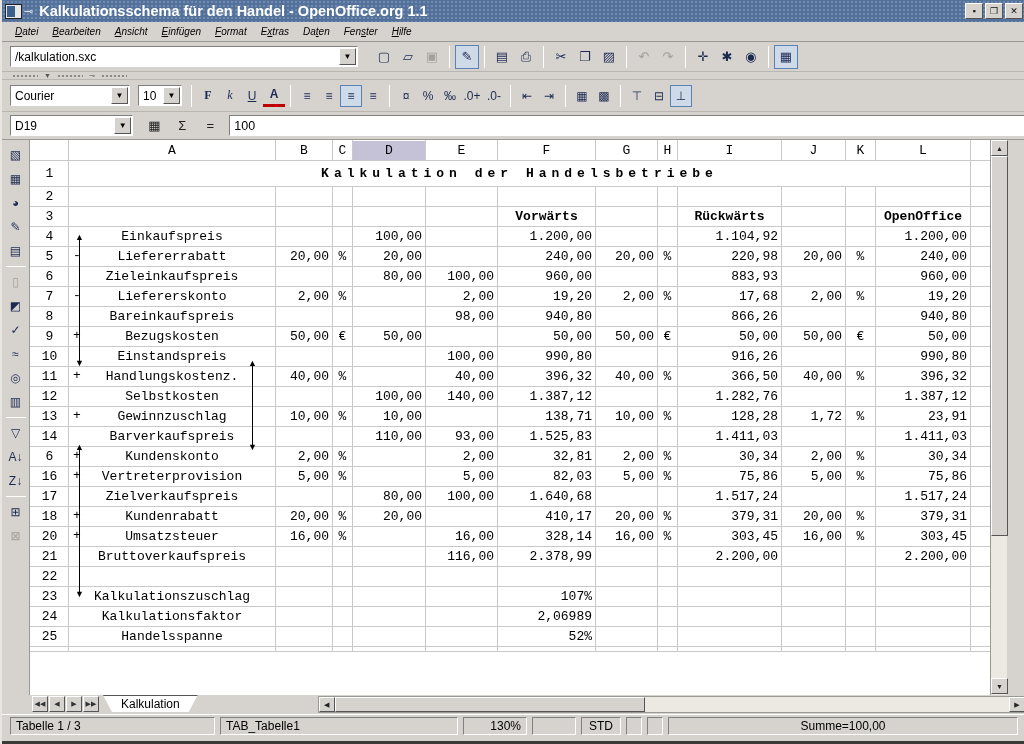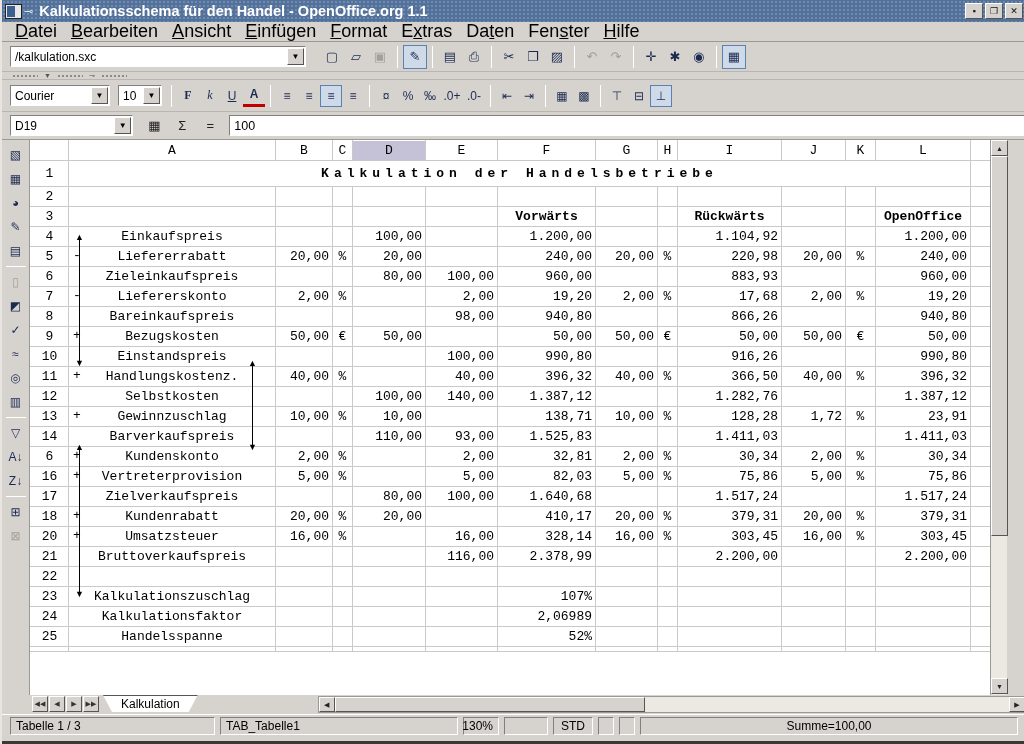--- a/index.html
+++ b/index.html
@@ -17,47 +17,47 @@
   .appicon::after{ content:""; position:absolute; left:1px; top:1px; right:6px; bottom:1px; background:#3b5f8f; }
   .pin { color:#dfe6ee; font-size:11px; margin-right:6px; }
   .titletext { color:#fff; font-weight:bold; font-size:14.5px; white-space:nowrap; flex:1; }
   .winbtns { display:flex; gap:2px; }
   .winbtn { width:18px; height:16px; background:#d6d3ce; border:1px solid; border-color:#fff #555 #555 #fff;
     font-size:9px; display:flex; align-items:center; justify-content:center; color:#111; }
 
   
   .menubar { position:absolute; left:0; top:22px; width:1024px; height:20px; background:#d6d3ce;
     border-bottom:1px solid #9a9a94; display:flex; align-items:center; padding-left:6px; }
-  .menu-item { font-size:18px; color:#000; padding:2px 7px; }
+  .menu-item { font-size:10px; color:#000; padding:2px 7px;font-style:italic; }
   .menu-item u { text-decoration:underline; }
 
   
   .funcbar { position:absolute; left:0; top:42px; width:1024px; height:30px; background:#d6d3ce;
     border-bottom:1px solid #b9b6b0; display:flex; align-items:center; padding-left:8px; }
   .combo { height:21px; background:#fff; border:1px solid; border-color:#808080 #fff #fff #808080;
     display:flex; align-items:center; font-size:12px; position:relative; }
   .combo .val { padding:0 4px; flex:1; white-space:nowrap; overflow:hidden; }
   .combo .drop { width:17px; height:17px; margin:1px; background:#d6d3ce; border:1px solid; border-color:#fff #555 #555 #fff;
     font-size:8px; display:flex; align-items:center; justify-content:center; }
-  .urlcombo { width:296px; margin-right:14px; }
+  .urlcombo { width:348px; margin-right:14px; }
   .tbtn { min-width:24px; height:24px; display:flex; align-items:center; justify-content:center;
     font-size:13px; color:#1c2a52; padding:0 2px; }
   .tbtn.small { min-width:22px; height:22px; font-size:12px; }
   .tbtn.pressed { border:1px solid #5a82b4; background:#cfdae9; }
   .tbtn.disabled { color:#a3a09a; }
   .tsep { width:1px; height:22px; background:#9a9a94; border-right:1px solid #fff; margin:0 5px; }
 
   .gripstrip { position:absolute; left:0; top:72px; width:1024px; height:8px; background:#d6d3ce;
     border-bottom:1px solid #b9b6b0; display:flex; align-items:center; gap:6px; padding-left:10px; }
   .grip { width:26px; height:4px; background-image:radial-gradient(#8a8a84 1px, transparent 1px); background-size:4px 4px; }
   .gripglyph { font-size:7px; color:#555; }
 
   .objbar { position:absolute; left:0; top:80px; width:1024px; height:32px; background:#d6d3ce;
     border-bottom:1px solid #b9b6b0; display:flex; align-items:center; padding-left:8px; }
-  .fontcombo { width:100px; margin-right:8px; }
+  .fontcombo { width:120px; margin-right:8px; }
   .sizecombo { width:44px; margin-right:4px; }
   .b-bold { font-weight:bold; font-family:"Liberation Serif", serif; }
   .b-italic { font-style:italic; font-family:"Liberation Serif", serif; }
   .b-underline { text-decoration:underline; }
   .b-fontcolor { font-weight:bold; border-bottom:3px solid #c00000; line-height:11px; }
 
   
   .formulabar { position:absolute; left:0; top:112px; width:1024px; height:28px; background:#d6d3ce;
     border-bottom:1px solid #9a9a94; display:flex; align-items:center; padding-left:8px; }
   .namebox { width:130px; margin-right:10px; }
@@ -732,21 +732,21 @@
     <div class="hscroll">
       <div class="hbtn" style="left:0;">◀</div>
       <div class="hthumb"></div>
       <div class="hbtn" style="right:0;">▶</div>
     </div>
   </div>
 
   <div class="statusbar">
     <div class="sbox" style="width:205px;">Tabelle 1 / 3</div>
     <div class="sbox" style="width:238px;">TAB_Tabelle1</div>
-    <div class="sbox" style="width:36px;justify-content:flex-end;">130%</div>
+    <div class="sbox" style="width:64px;justify-content:flex-end;">130%</div>
     <div class="sbox" style="width:44px;"></div>
     <div class="sbox" style="width:40px;justify-content:center;">STD</div>
     <div class="sbox" style="width:16px;"></div>
     <div class="sbox" style="width:16px;"></div>
     <div class="sbox" style="flex:1;justify-content:center;">Summe=100,00</div>
   </div>
 
   <div class="bottomframe"></div>
 </div>
 

